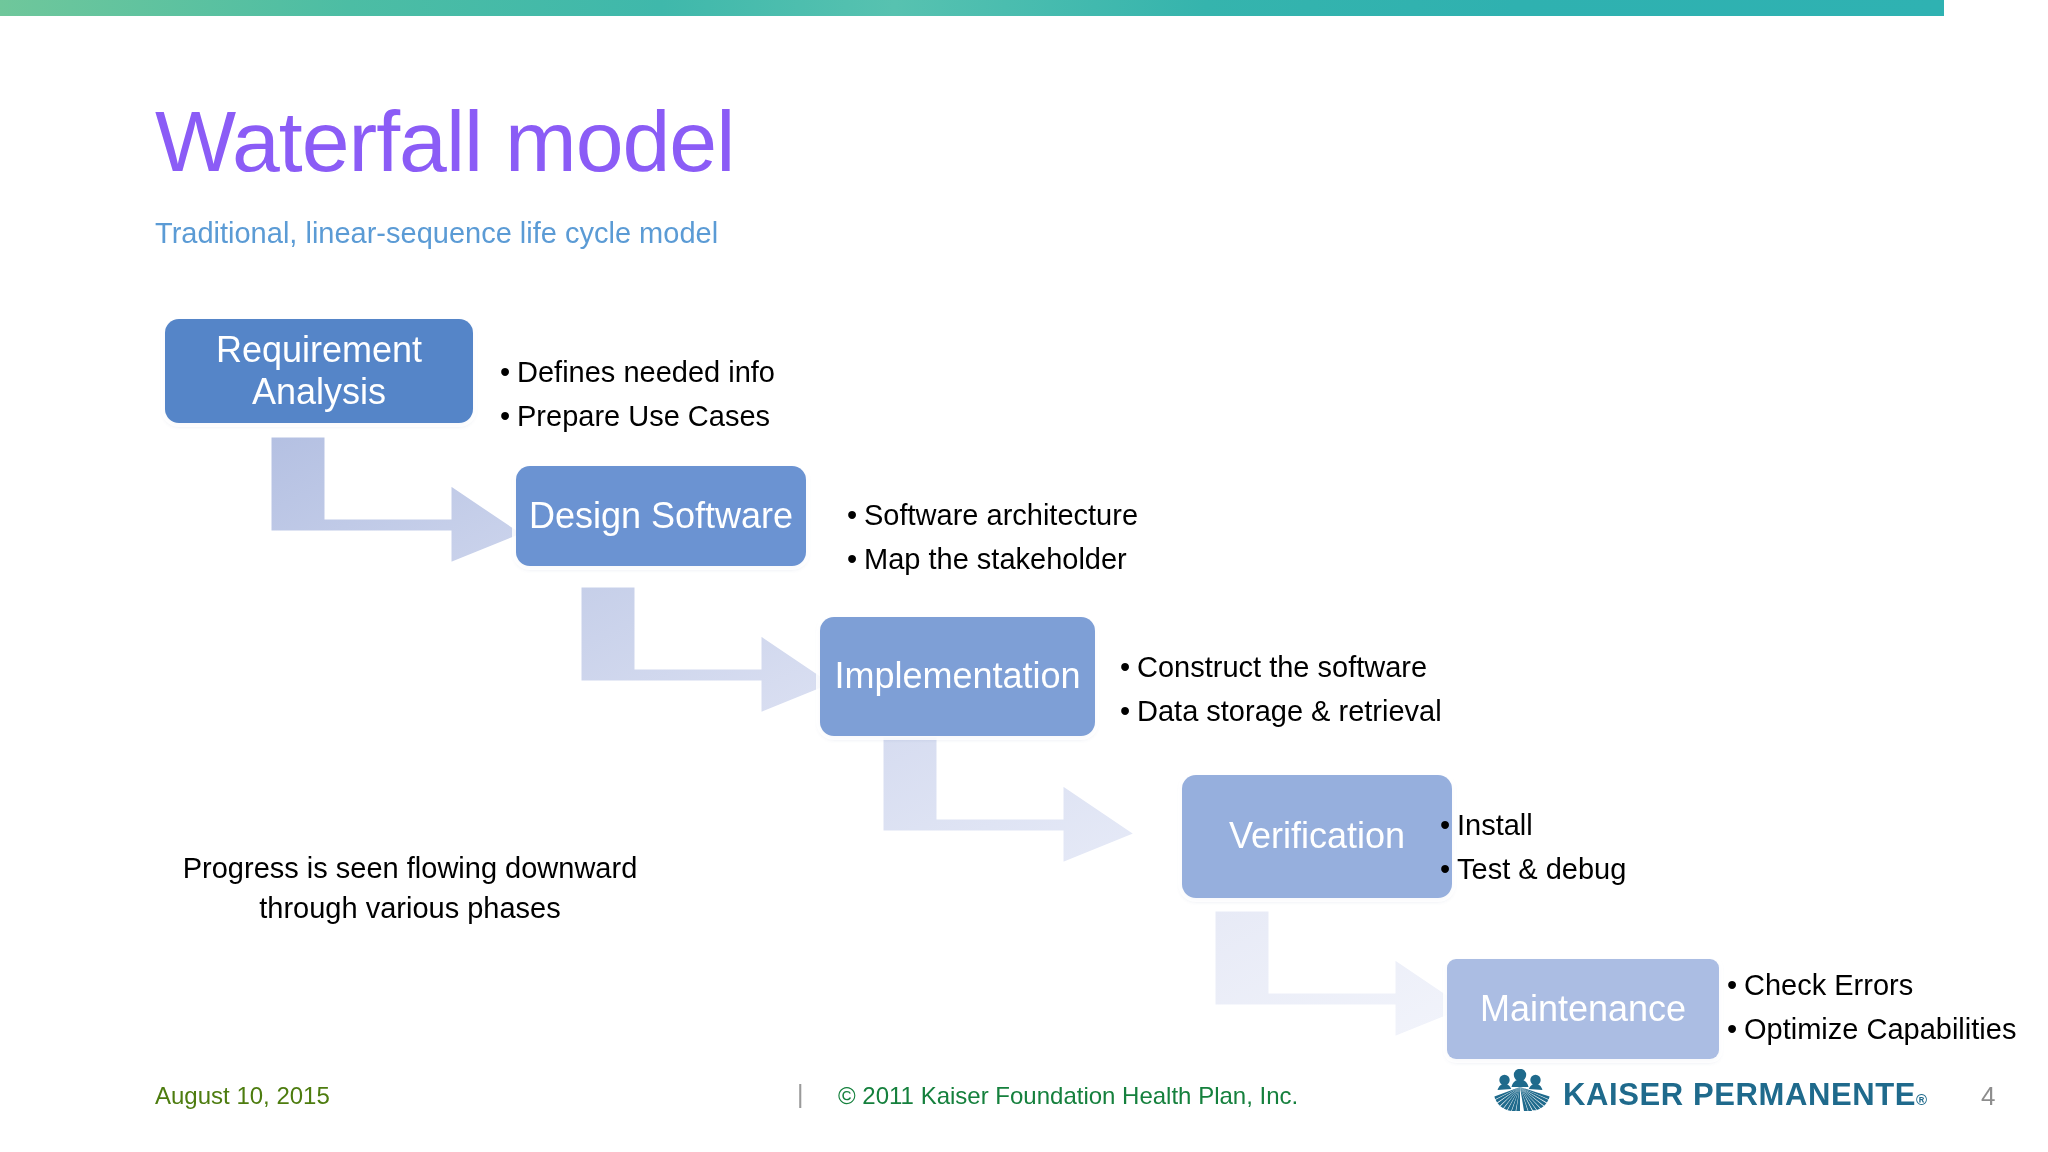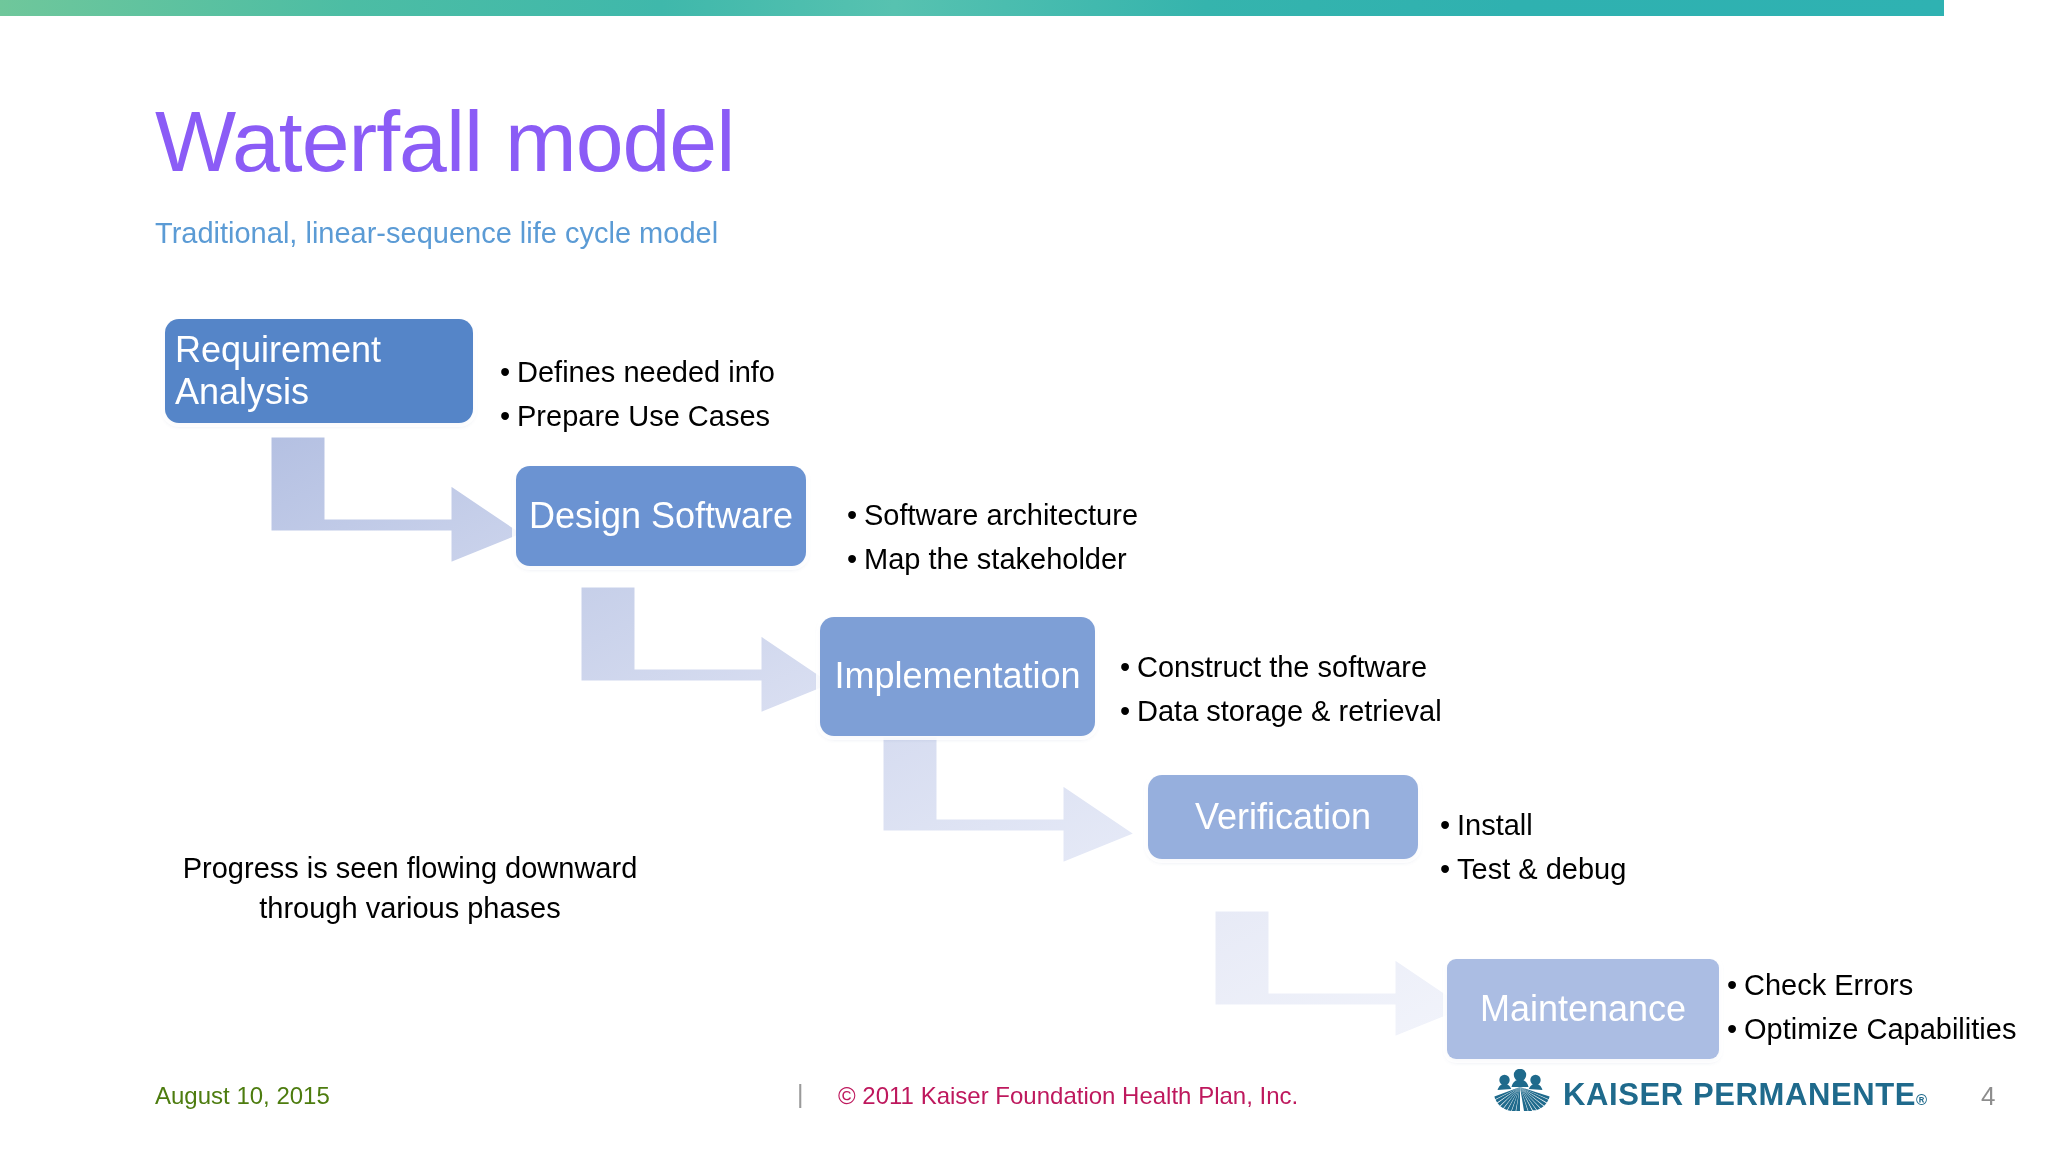--- a/index.html
+++ b/index.html
@@ -33,21 +33,21 @@
     white-space:nowrap;
   }
 
   
   #diagram { position:absolute; left:0; top:0; width:2048px; height:1152px; }
 
   .stage-box {
     position:absolute;
     border-radius:14px;
     display:flex; align-items:center; justify-content:center;
-    text-align:left;
+    text-align:center;
     color:#ffffff;
     font-size:36px;
     line-height:1.18;
     font-weight:400;
     box-shadow:0 0 0 4px rgba(255,255,255,0.85), 0 2px 5px rgba(80,100,150,0.30);
     padding:0 10px;
   }
 
   .arrow-svg { position:absolute; }
 
@@ -65,21 +65,21 @@
   #footer-date {
     position:absolute; left:155px; top:1082px;
     font-size:24px; color:#4d7c0f;
   }
   #footer-sep {
     position:absolute; left:797px; top:1080px;
     font-size:25px; color:#9a9a9a;
   }
   #footer-copyright {
     position:absolute; left:838px; top:1082px;
-    font-size:24px; color:#be185d; white-space:nowrap;
+    font-size:24px; color:#15803d; white-space:nowrap;
   }
   #kp-logo { position:absolute; left:1489px; top:1065px; width:448px; height:48px; display:flex; align-items:flex-end; }
   #kp-wordmark {
     font-size:31px; letter-spacing:0.6px; color:#1f6a8c; font-weight:700;
     margin-left:12px; white-space:nowrap;
   }
   #kp-reg { font-size:15px; vertical-align:baseline; }
   #slide-number {
     position:absolute; left:1981px; top:1081px;
     font-size:26px; color:#8d8d8d;
@@ -171,21 +171,21 @@
     <div>
         <span class="dot">•</span>
         <span>Construct the software</span>
       </div>
     <div>
         <span class="dot">•</span>
         <span>Data storage &amp; retrieval</span>
       </div>
   </div>
 
-  <div class="stage-box" id="box-4" style="left:1148px;top:775px;width:270px;height:84px;background:#96afdd;">
+  <div class="stage-box" id="box-4" style="left:1182px;top:775px;width:270px;height:123px;background:#96afdd;">
     <span>Verification</span>
   </div>
   <div class="bullets" id="bul-4" style="left:1440px;top:803px;">
     <div>
         <span class="dot">•</span>
         <span>Install</span>
       </div>
     <div>
         <span class="dot">•</span>
         <span>Test &amp; debug</span>

